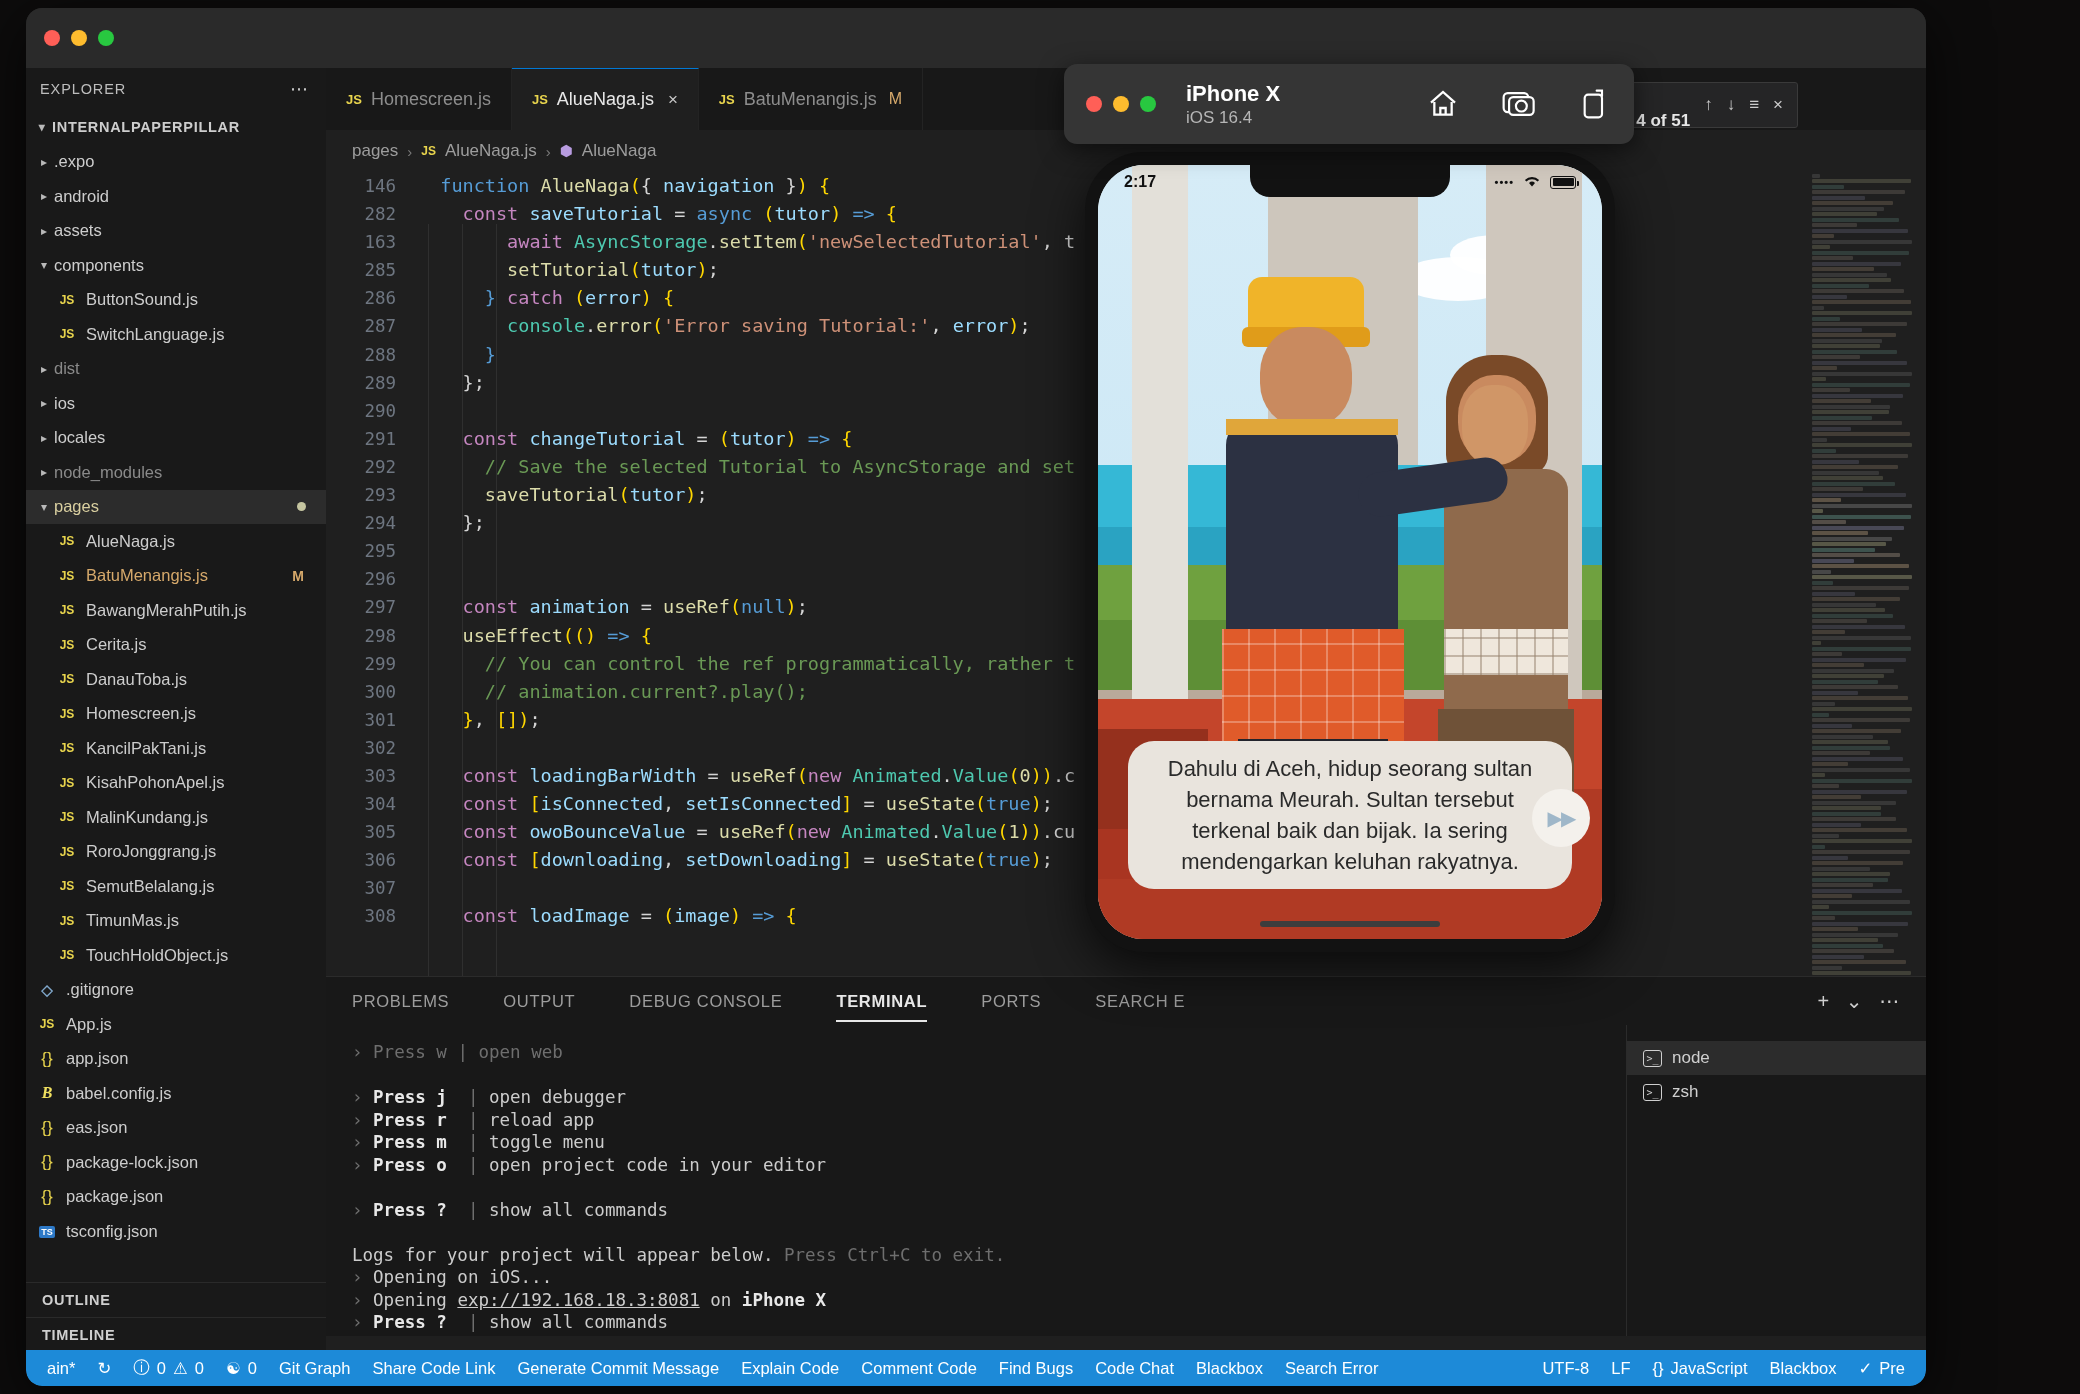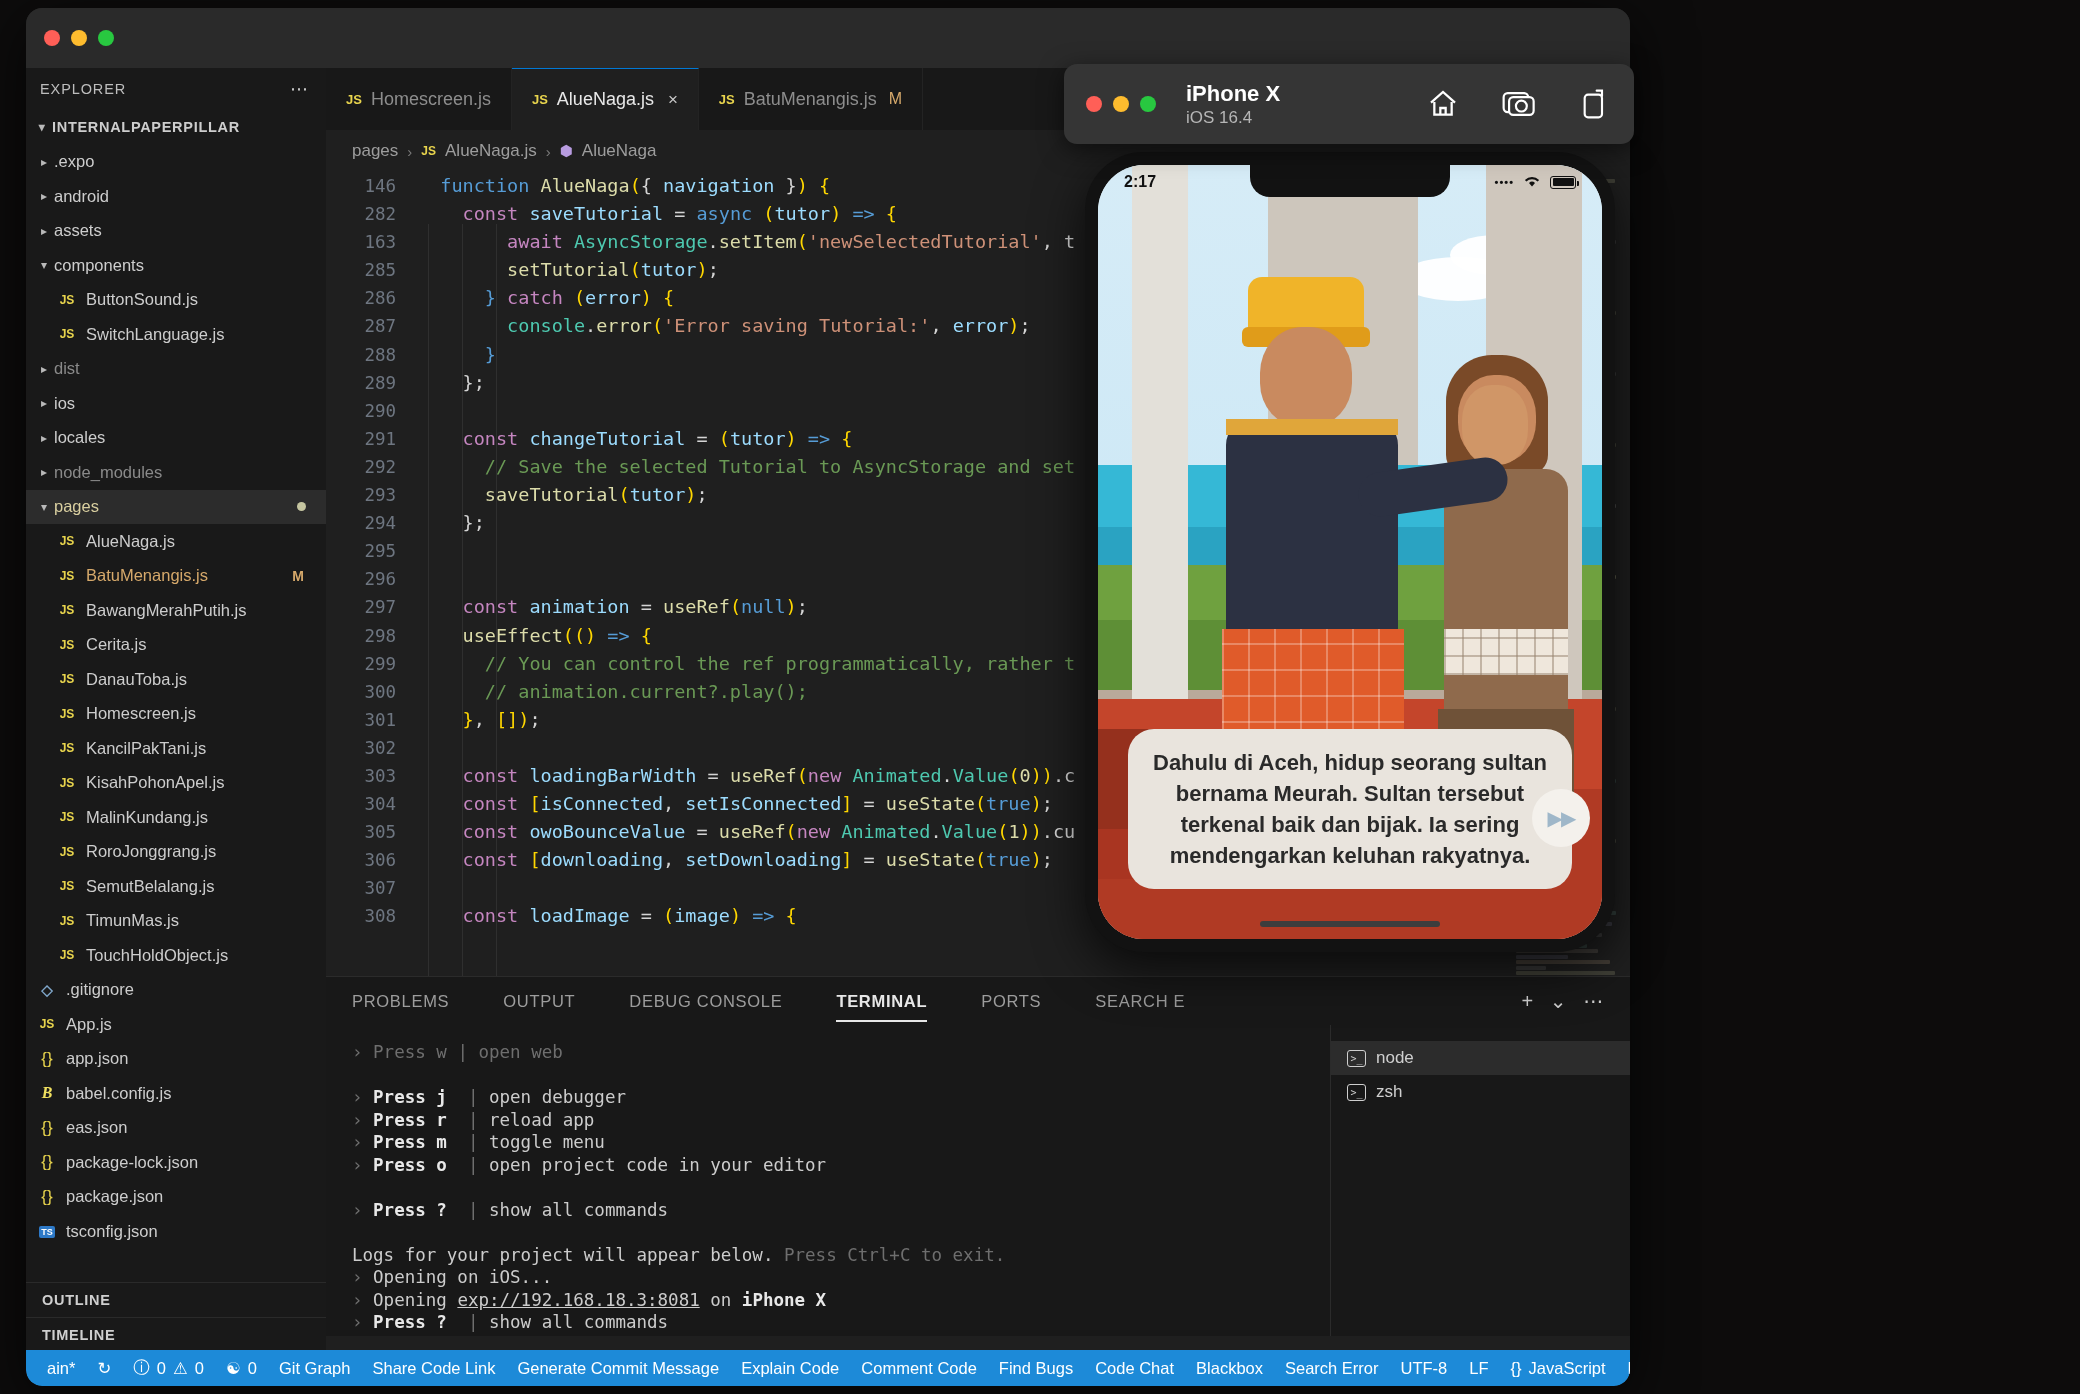--- a/index.html
+++ b/index.html
@@ -9,21 +9,21 @@
     font-family: "Liberation Sans", sans-serif;
   }
   #root {
     position: relative; width: 2080px; height: 1394px;
     background: #0d0c0c;
   }
 
   
   .vscode-window {
     position: absolute; left: 26px; top: 8px;
-    width: 1604px; height: 1378px;
+    width: 1900px; height: 1378px;
     background: #1f1f1f;
     border-radius: 16px;
     overflow: hidden;
     box-shadow: 0 14px 60px rgba(0,0,0,.7);
   }
 
   
   .titlebar {
     position: absolute; left: 0; top: 0; width: 100%; height: 60px;
     background: #2a2a2a;
@@ -291,23 +291,23 @@
   .w-face { position:absolute; left: 44px; top: 56px; width: 66px; height: 80px; background:#d09667; border-radius: 44%;}
   .w-body { position:absolute; left: 26px; top: 140px; width: 124px; height: 250px; background:#8f6a4c; border-radius: 22px 22px 6px 6px;}
   .w-skirt{ position:absolute; left: 20px; top: 380px; width: 136px; height: 110px; background:#6f5238;}
   .w-belt { position:absolute; left: 26px; top: 300px; width: 124px; height: 46px; background:#efe7dc;}
   .w-belt-grid { position:absolute; inset:0; background:
       repeating-linear-gradient(90deg, rgba(150,130,110,.5) 0 2px, transparent 2px 18px),
       repeating-linear-gradient(0deg, rgba(150,130,110,.5) 0 2px, transparent 2px 18px);}
 
   .bubble {
     position: absolute; left: 30px; right: 30px; bottom: 50px;
-    background: #e9e4dd; border-radius: 26px; padding: 18px 24px;
+    background: #e9e4dd; border-radius: 26px; padding: 12px 24px;
     text-align: center; font-size: 22px; line-height: 31px;
-    font-weight: bold; color: #2a2a2a; z-index: 14;
+    font-weight: normal; color: #2a2a2a; z-index: 14;
   }
   .next-btn {
     position: absolute; right: 12px; bottom: 92px; width: 58px; height: 58px;
     background: #f4f1ec; border-radius: 50%; z-index: 15;
     display: flex; align-items: center; justify-content: center;
     color: #9fb7c9; font-size: 20px; letter-spacing: -2px;
   }
   .home-indicator {
     position: absolute; left: 50%; transform: translateX(-50%); bottom: 12px;
     width: 180px; height: 6px; background: #3d3d3d; border-radius: 3px; z-index: 16;

